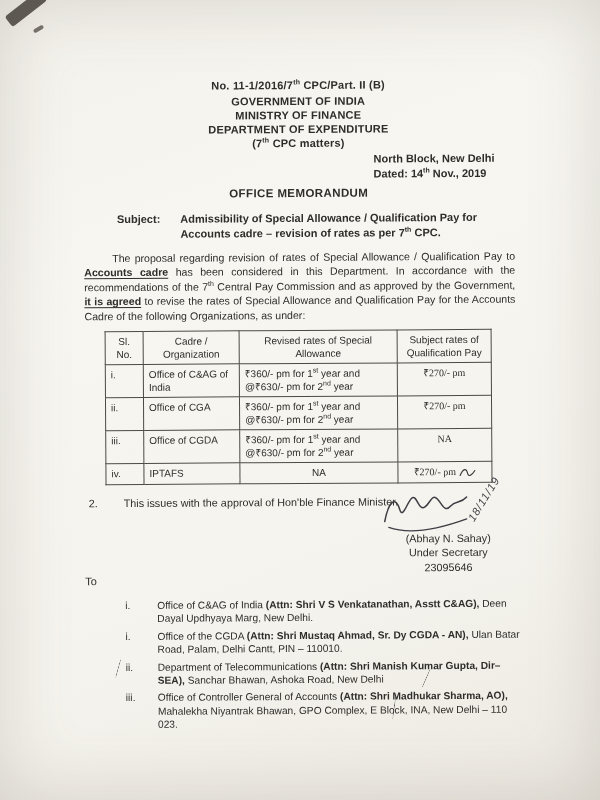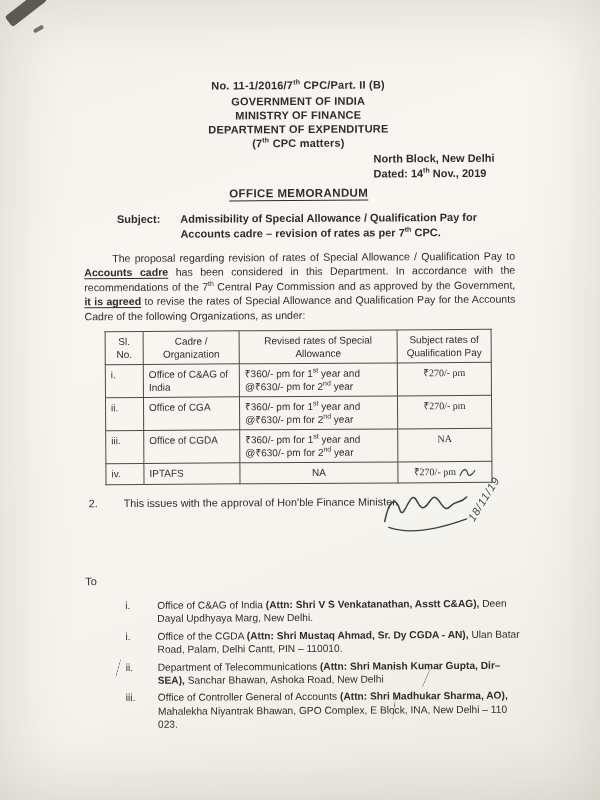--- a/index.html
+++ b/index.html
@@ -16,21 +16,21 @@
 
   sup { font-size: 7px; line-height: 0; }
   u { text-underline-offset: 2px; font-weight: bold; }
 
   .hdr { text-align: center; font-weight: bold; font-size: 11px; line-height: 1.28; letter-spacing: .2px; }
   .ref { margin-bottom: 2px; }
 
   .dateline { width: fit-content; margin: 2px 104px 2px auto; font-weight: bold; font-size: 11px; line-height: 1.3; }
 
   .om-title { text-align: center; margin-top: 6px; font-weight: bold; font-size: 11.5px; letter-spacing: .4px; }
-  .om-title span { text-decoration: underline; text-underline-offset: 3px; }
+  .om-title span { text-underline-offset: 3px; }
 
   .subject-row { display: flex; gap: 20px; margin: 12px 0 0 118px; font-weight: bold; font-size: 11px; line-height: 1.32; }
   .subject-text { width: 338px; }
 
   .para1 { margin: 10px 84px 0 85px; font-size: 10.6px; line-height: 1.36; text-align: justify; text-indent: 28px; }
 
   table { border-collapse: collapse; margin: 8px 0 0 105px; font-size: 10px; line-height: 1.3; }
   th, td { border: 1px solid #4d4a45; padding: 3px 5px; vertical-align: top; }
   th { font-weight: normal; }
   .c-sl { text-align: left; }
@@ -143,20 +143,25 @@
       <span>2.</span>
       <span>This issues with the approval of Hon'ble Finance Minister.</span>
     </div>
 
     <div class="sign-area">
       <svg class="scribble" width="96" height="46" viewBox="0 0 96 46">
         <path d="M8,34 C12,14 19,8 23,22 C26,32 30,16 35,11 C40,6 42,24 48,20 C54,16 55,6 61,12 C65,16 68,26 74,19 C79,13 84,17 90,10" fill="none" stroke="#3f3e44" stroke-width="1.5" stroke-linecap="round"></path>
         <path d="M12,40 C34,48 62,42 90,32" fill="none" stroke="#3f3e44" stroke-width="1.3" stroke-linecap="round"></path>
       </svg>
       <span class="hw-date">18/11/19</span>
+      <div class="signatory">
+        <div>(Abhay N. Sahay)</div>
+        <div>Under Secretary</div>
+        <div>23095646</div>
+      </div>
     </div>
 
     <div class="to-label">To</div>
 
     <div class="recipients">
       <div class="recipient">
         <span class="marker">i.</span>
         <span class="rtext">Office of C&amp;AG of India <b>(Attn: Shri V S Venkatanathan, Asstt C&amp;AG),</b> Deen Dayal Updhyaya Marg, New Delhi.</span>
       </div>
       <div class="recipient">

